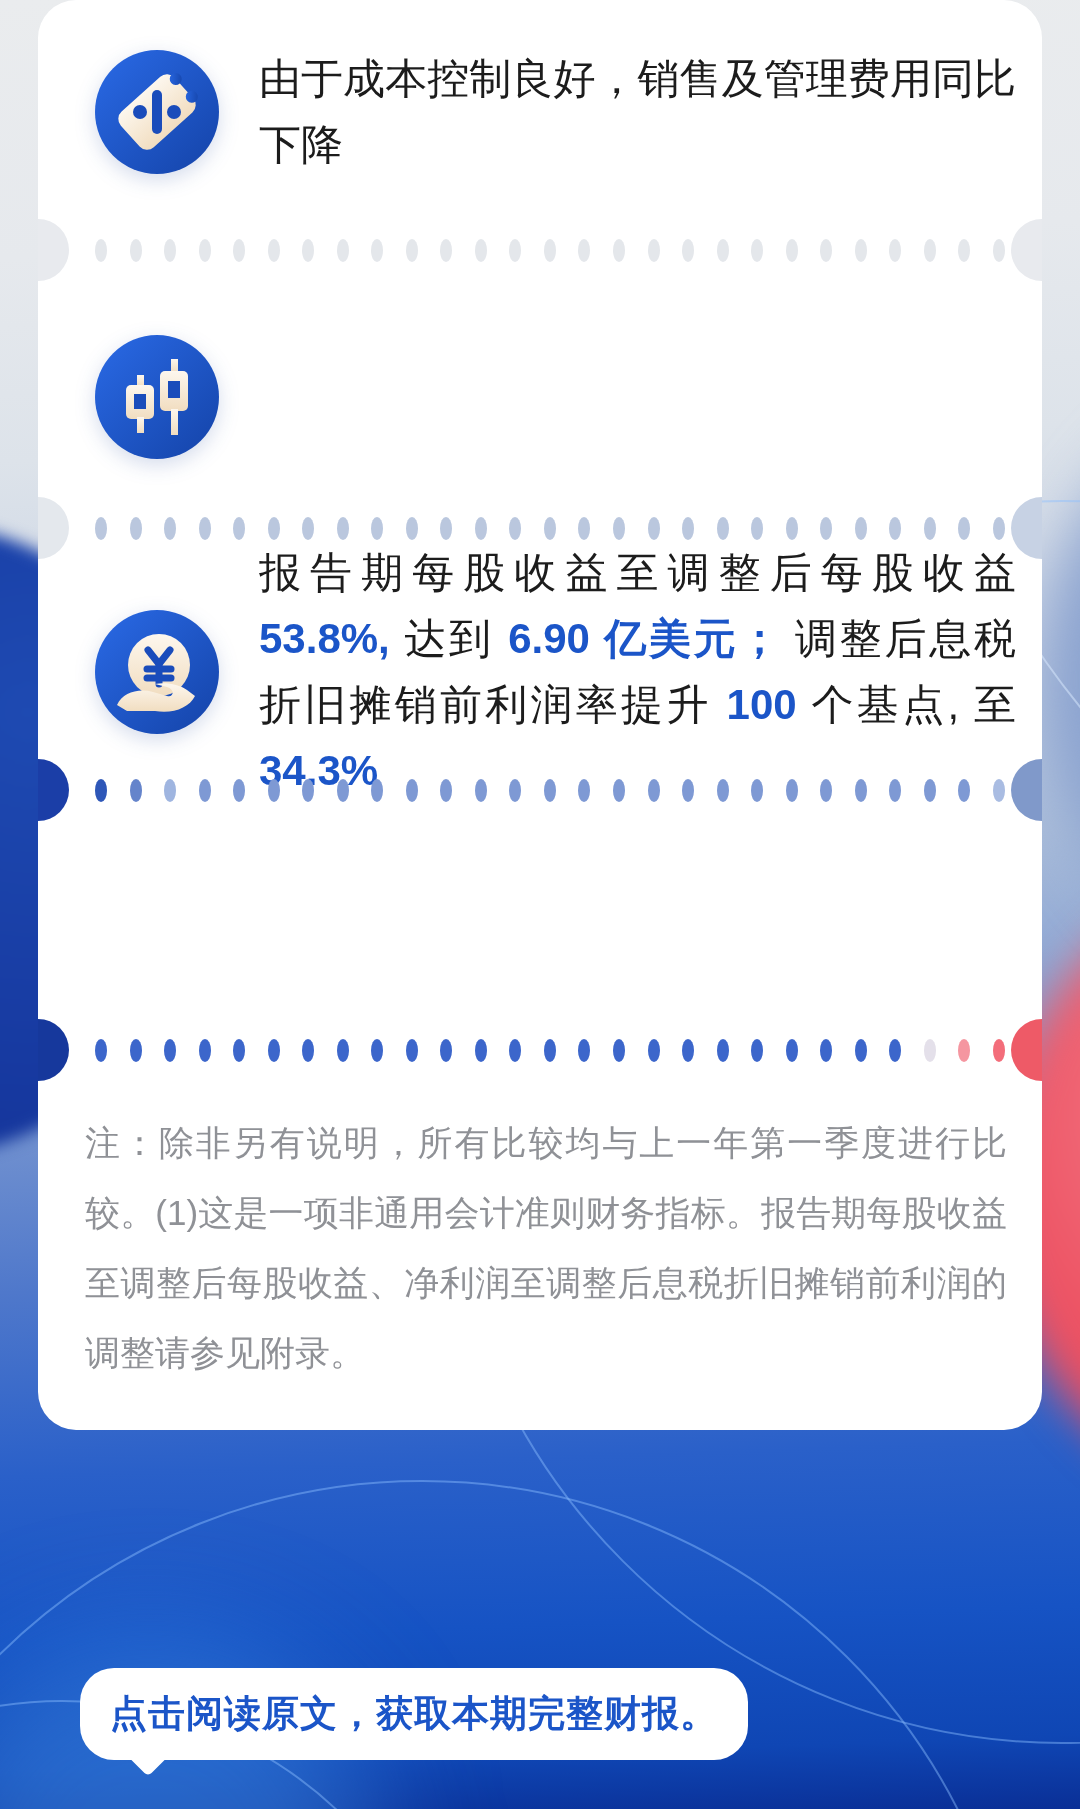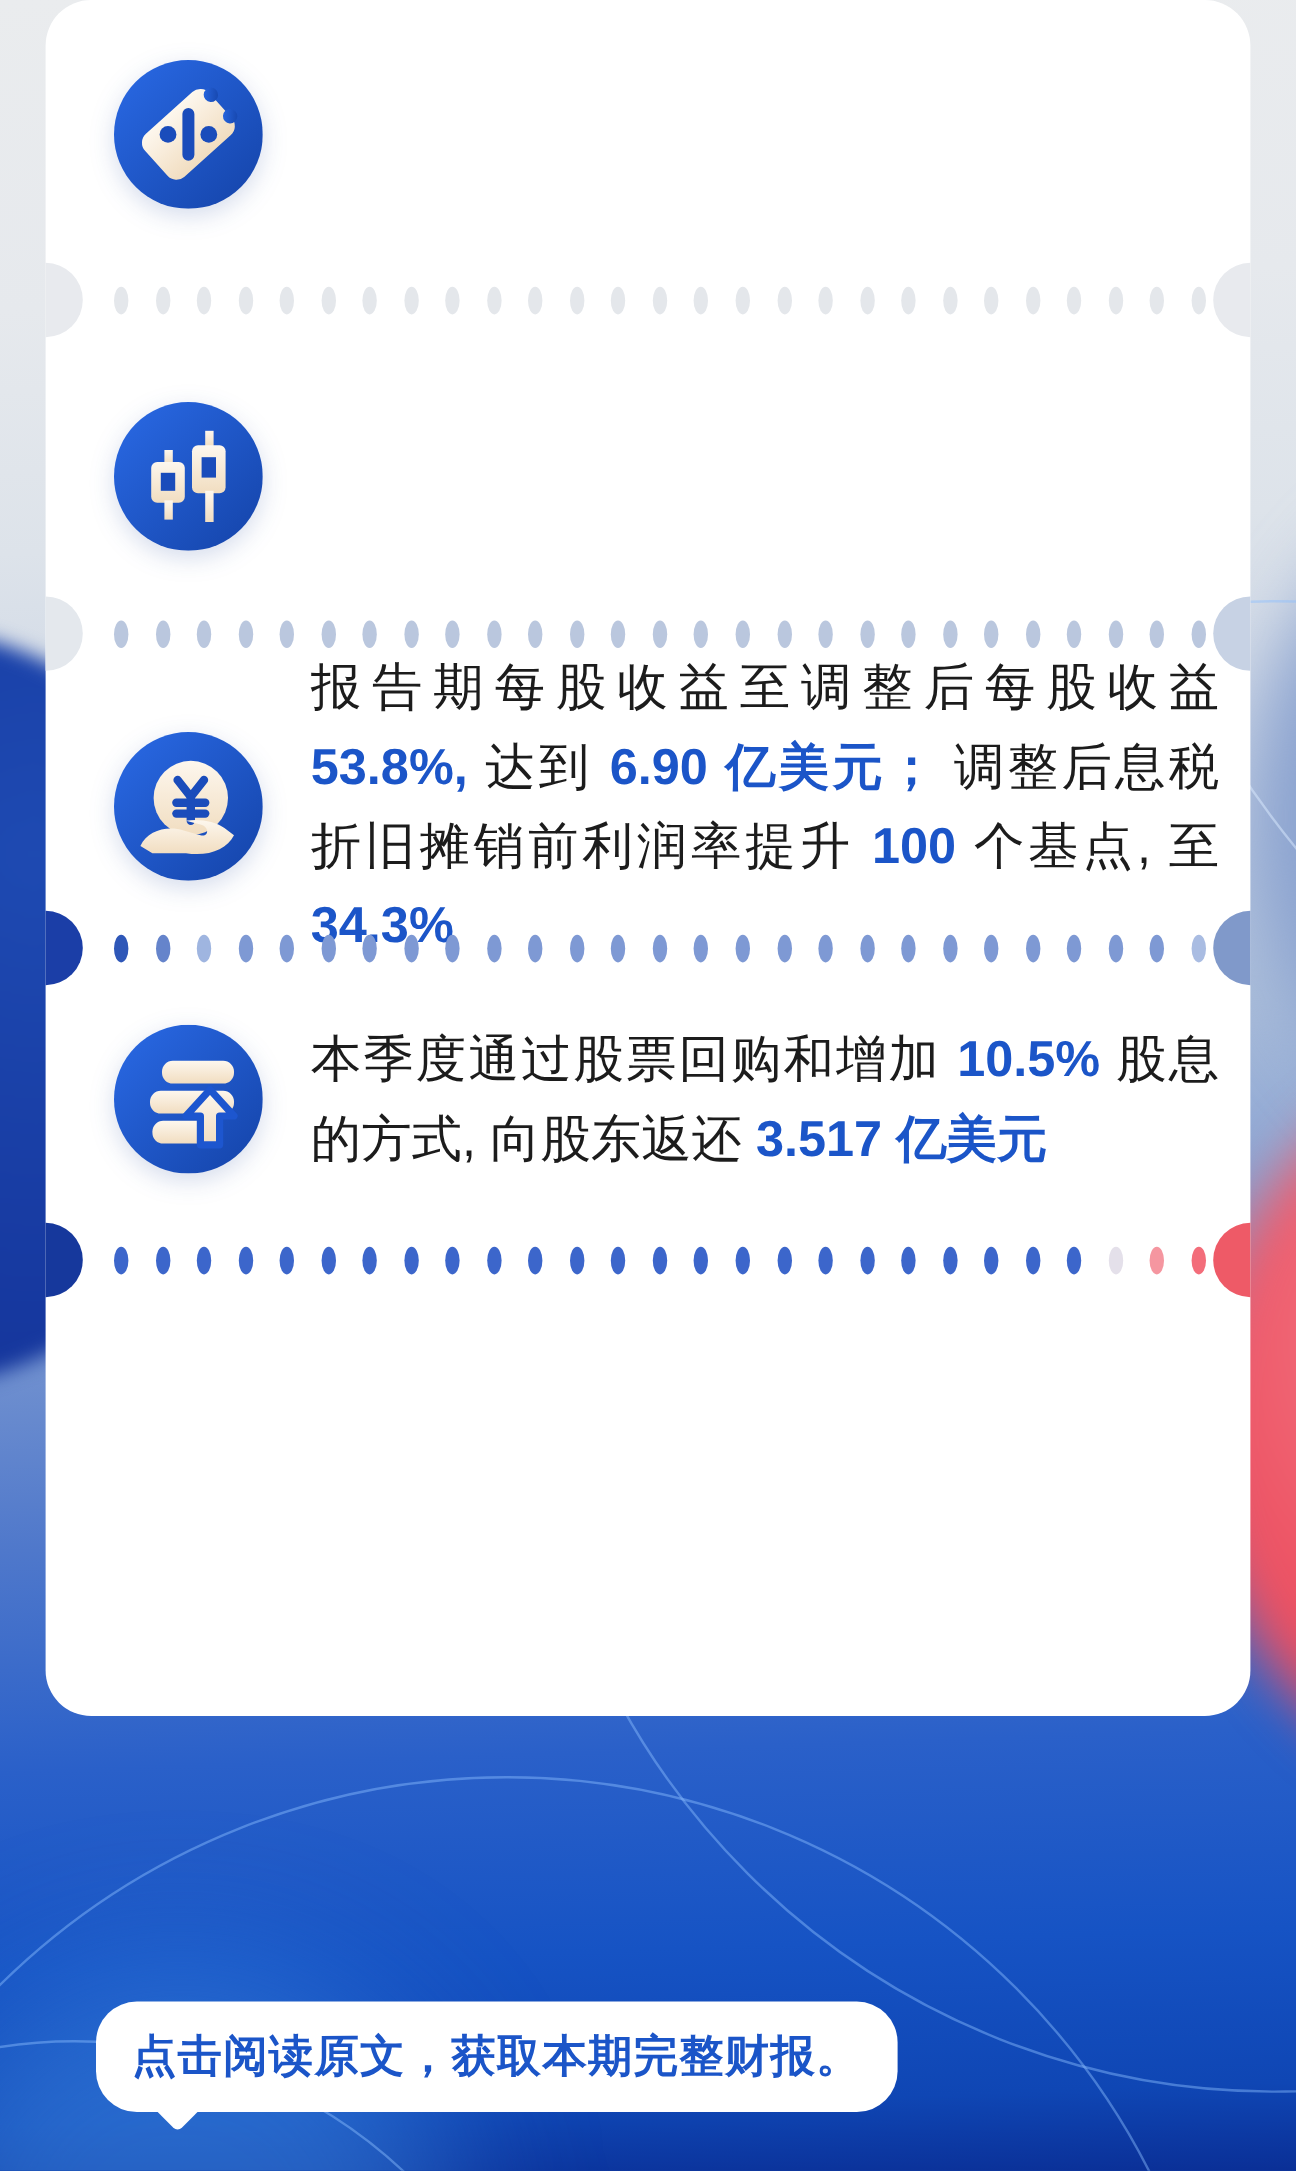--- a/index.html
+++ b/index.html
@@ -97,20 +97,21 @@
           <g transform="rotate(-42 62 62)">
             <rect x="26" y="38" width="72" height="48" rx="10" fill="url(#gc)"></rect>
             <circle cx="98" cy="50" r="6" fill="url(#gb)"></circle>
             <circle cx="98" cy="74" r="6" fill="url(#gb)"></circle>
           </g>
           <circle cx="45" cy="62" r="7" fill="#1a4cbb"></circle>
           <rect x="57" y="40" width="10" height="44" rx="5" fill="#1a4cbb"></rect>
           <circle cx="79" cy="62" r="7" fill="#1a4cbb"></circle>
         </svg>
       </span>
+      <p class="txt"><span>由于成本控制良好，销售及管理费用同比下降</span></p>
     </div>
 
     <div class="row row2">
       <span class="icon">
         <svg viewBox="0 0 124 124">
           <circle cx="62" cy="62" r="62" fill="url(#gb)"></circle>
           <rect x="42" y="40" width="7" height="12" fill="url(#gc)"></rect>
           <rect x="31" y="50" width="28" height="34" rx="5" fill="url(#gc)"></rect>
           <rect x="39" y="59" width="12" height="15" fill="#1a4cbb"></rect>
           <rect x="42" y="82" width="7" height="16" fill="url(#gc)"></rect>
@@ -133,34 +134,20 @@
             <path d="M52 59 L76 59"></path>
             <path d="M52 68 L76 68"></path>
           </g>
           <path d="M22 95 C28 82 44 78 58 82 L72 86 C79 88 80 79 72 77 L60 74
                    C70 72 84 74 92 80 L100 86 C94 98 78 104 60 101 L32 101 Z" fill="url(#gc)"></path>
         </svg>
       </span>
       <p class="txt"><span>报告期每股收益至调整后每股收益 </span><span class="hl">53.8%,</span><span> 达到 </span><span class="hl">6.90 亿美元；</span><span> 调整后息税折旧摊销前利润率提升 </span><span class="hl">100</span><span> 个基点, 至 </span><span class="hl">34.3%</span></p>
     </div>
 
-    <div class="row row4">
-      <span class="icon">
-        <svg viewBox="0 0 124 124">
-          <circle cx="62" cy="62" r="62" fill="url(#gb)"></circle>
-          <rect x="40" y="30" width="60" height="19" rx="9" fill="url(#gc)"></rect>
-          <rect x="30" y="55" width="70" height="19" rx="9" fill="url(#gc)"></rect>
-          <rect x="32" y="80" width="48" height="19" rx="9" fill="url(#gc)"></rect>
-          <g stroke="#1d56cf" stroke-width="6" fill="url(#gc)" stroke-linejoin="round">
-            <path d="M80 54 L100 76 L88 76 L88 100 L72 100 L72 76 L60 76 Z"></path>
-          </g>
-        </svg>
-      </span>
-      <p class="txt"><span>本季度通过股票回购和增加 </span><span class="hl">10.5%</span><span> 股息的方式, 向股东返还 </span><span class="hl">3.517 亿美元</span></p>
-    </div>
 
     <div class="sep sep1">
         <i class="dot" style="background: rgb(228, 231, 235);"></i>
         <i class="dot" style="background: rgb(228, 231, 235);"></i>
         <i class="dot" style="background: rgb(228, 231, 235);"></i>
         <i class="dot" style="background: rgb(228, 231, 235);"></i>
         <i class="dot" style="background: rgb(228, 231, 235);"></i>
         <i class="dot" style="background: rgb(228, 231, 235);"></i>
         <i class="dot" style="background: rgb(228, 231, 235);"></i>
         <i class="dot" style="background: rgb(228, 231, 235);"></i>
@@ -274,20 +261,21 @@
 
     <span class="notch nl n1" style="background: rgb(232, 234, 238);"></span>
     <span class="notch nr n1" style="background: rgb(232, 234, 238);"></span>
     <span class="notch nl n2" style="background: rgb(228, 232, 237);"></span>
     <span class="notch nr n2" style="background: rgb(199, 210, 228);"></span>
     <span class="notch nl n3" style="background: rgb(27, 62, 167);"></span>
     <span class="notch nr n3" style="background: rgb(128, 153, 202);"></span>
     <span class="notch nl n4" style="background: rgb(22, 56, 156);"></span>
     <span class="notch nr n4" style="background: rgb(238, 90, 103);"></span>
 
+    <p class="note">注：除非另有说明，所有比较均与上一年第一季度进行比较。(1)这是一项非通用会计准则财务指标。报告期每股收益至调整后每股收益、净利润至调整后息税折旧摊销前利润的调整请参见附录。</p>
   </div>
 
   <div class="bubble-tail"></div>
   <div class="bubble">
     <span>点击阅读原文，获取本期完整财报。</span>
   </div>
 
 </div>
 
 </body></html>

